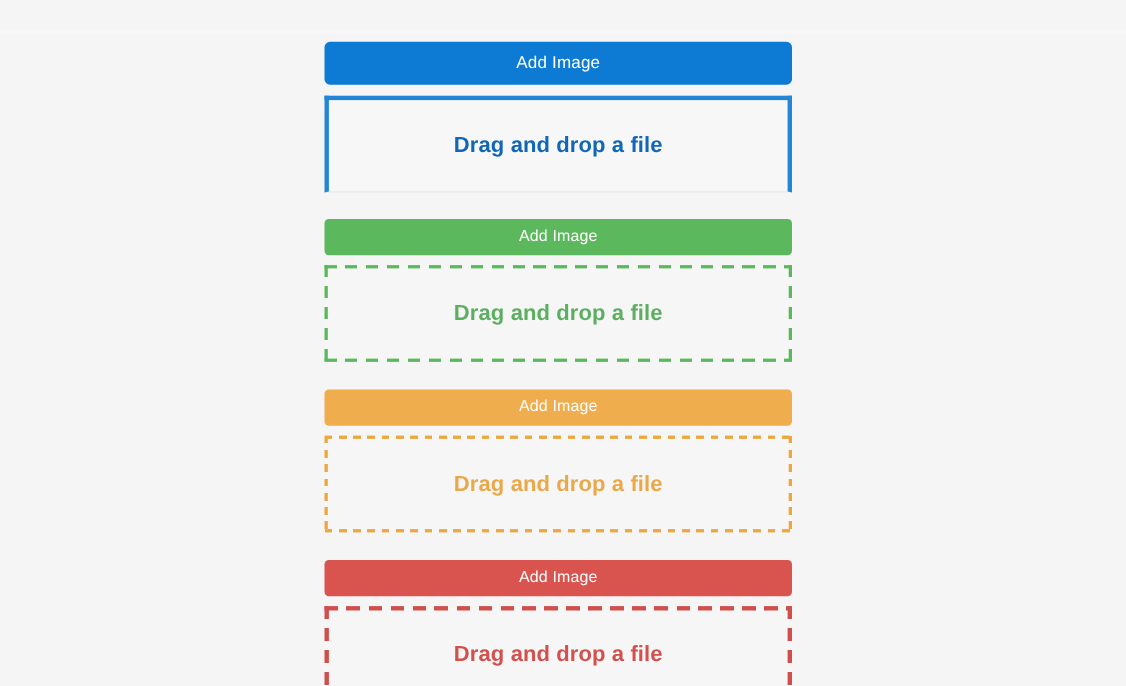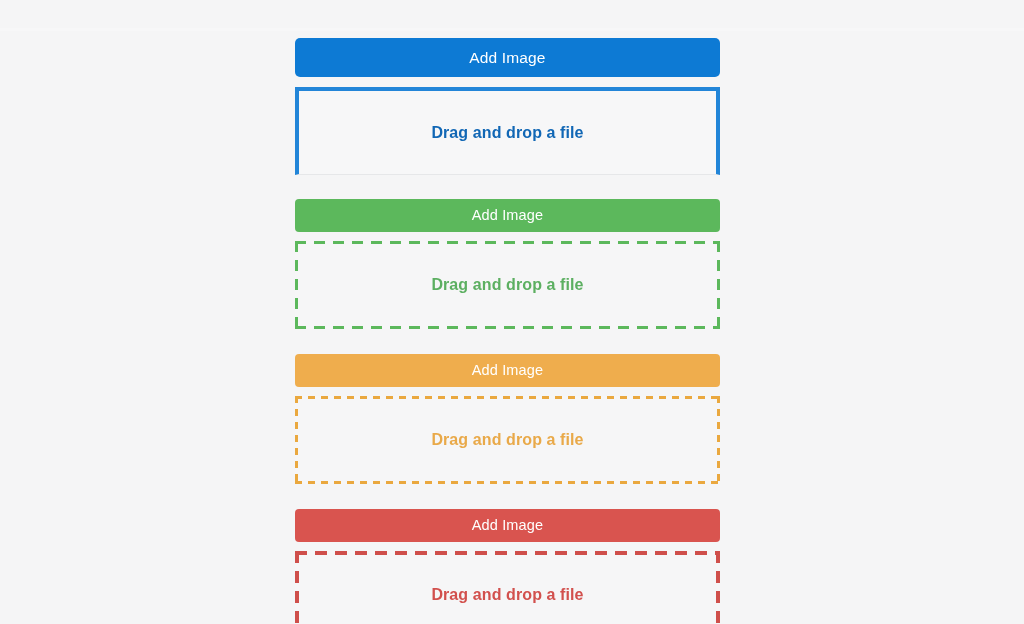--- a/index.html
+++ b/index.html
@@ -75,21 +75,21 @@
     width: 425px;
     background: #f6f6f7;
     display: flex;
     align-items: center;
     justify-content: center;
     cursor: pointer;
   }
   .dz-label {
     font-family: "Liberation Sans", "DejaVu Sans", sans-serif;
     font-weight: bold;
-    font-size: 16px;
+    font-size: 20px;
     letter-spacing: 0.1px;
     user-select: none;
     text-align: right;
   }
 
   
   .dropzone.blue {
     height: 88px;
     border-top: 4px solid #2285d8;
     border-left: 4px solid #2285d8;

